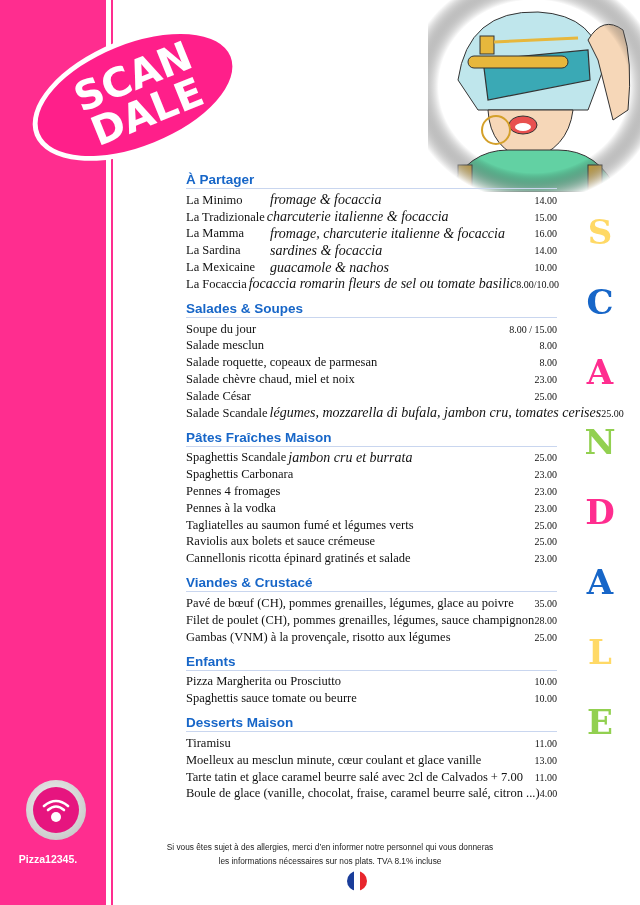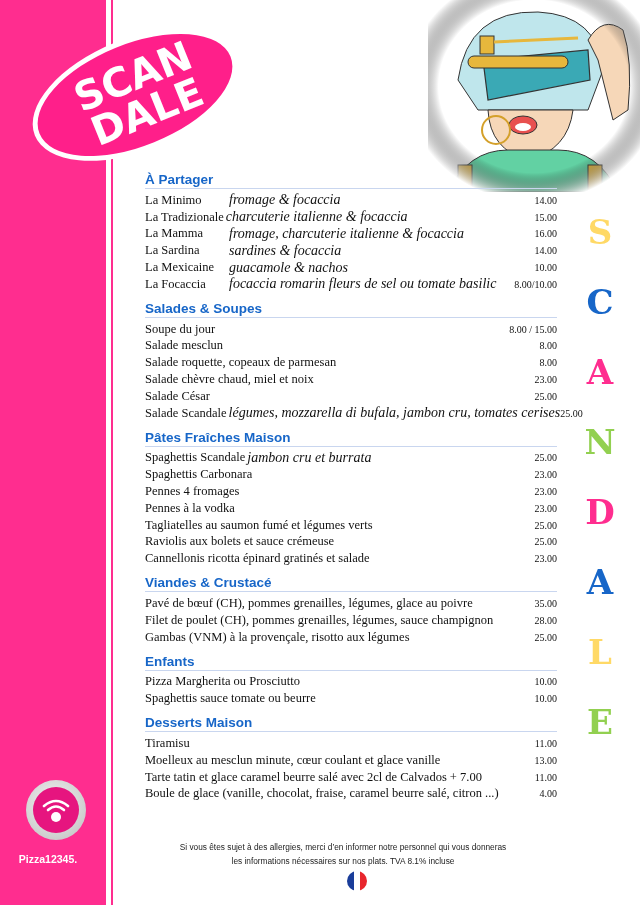--- a/index.html
+++ b/index.html
@@ -2,33 +2,33 @@
 <html><head>
 <meta charset="utf-8">
 <style>
   html, body { margin:0; padding:0; }
   body { width:640px; height:905px; position:relative; background:#ffffff; overflow:hidden; font-family:"DejaVu Serif", serif; }
   .sidebar { position:absolute; left:0; top:0; width:106px; height:905px; background:#ff2d8f; }
   .sideline { position:absolute; left:111px; top:0; width:2px; height:905px; background:#ff2d8f; }
   .logo { position:absolute; left:24px; top:25px; width:222px; height:140px; }
   .illus { position:absolute; left:428px; top:0; width:212px; height:192px; }
   .menu { position:absolute; left:145px; top:172px; width:412px; }
-  .section { margin-bottom:8px; }
+  .section { margin-bottom:8px;margin-left:41px; }
   .sec-title { font-family:"Liberation Sans", sans-serif; font-weight:bold; color:#1766c8; font-size:13.5px; line-height:16px; border-bottom:1.5px solid #c9d6ef; padding-bottom:0; margin-bottom:3px; }
   .row { display:flex; align-items:center; height:16.8px; font-size:11.6px; color:#111; }
   .row .name { white-space:nowrap; font-family:"Liberation Serif", serif; font-size:12.5px; }
   .row .name.fixed { width:82px; display:inline-block; }
   .row .desc { font-style:italic; font-size:14px; margin-left:2px; white-space:nowrap; font-family:"Liberation Serif", serif; }
   .row .price { margin-left:auto; font-size:10px; font-family:"Liberation Serif", serif; }
   .vword { position:absolute; left:582px; top:210px; width:36px; }
   .vletter { font-family:"DejaVu Serif", serif; font-weight:bold; font-size:34px; height:70px; line-height:44px; text-align:center; }
   .wifi { position:absolute; left:26px; top:780px; width:60px; height:60px; border-radius:50%; background:radial-gradient(circle at 45% 40%, #f4f4f4, #bdbdbd); display:flex; align-items:center; justify-content:center; }
   .wifi-inner { width:46px; height:46px; border-radius:50%; background:#e6157f; display:flex; align-items:center; justify-content:center; }
   .wifi-pass { position:absolute; left:0; width:96px; top:853px; text-align:center; color:#fff; font-family:"Liberation Sans", sans-serif; font-weight:bold; font-size:10.5px; }
-  .footer { position:absolute; left:163px; width:360px; top:840px; text-align:center; font-family:"Liberation Sans", sans-serif; font-size:8.3px; line-height:14px; color:#222; }
+  .footer { position:absolute; left:150px; width:360px; top:840px; text-align:center; font-family:"Liberation Sans", sans-serif; font-size:8.3px; line-height:14px; color:#222; }
   .flag { position:absolute; left:347px; top:871px; width:20px; height:20px; border-radius:50%; overflow:hidden; display:flex; }
   .flag span { flex:1; }
 </style>
 </head>
 <body>
 
 <div class="sidebar"></div>
 <div class="sideline"></div>
 
 <svg class="logo" viewBox="0 0 222 140">

